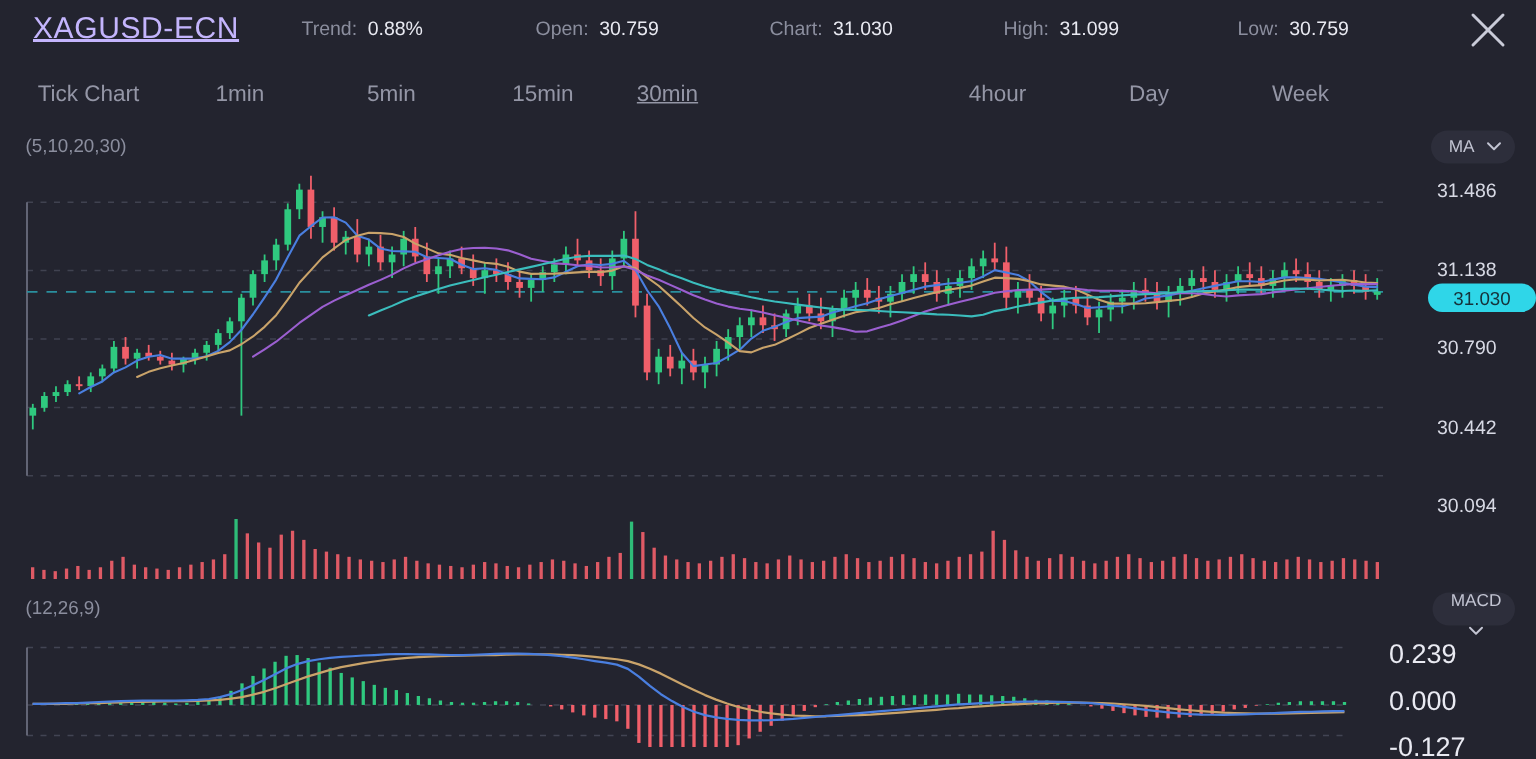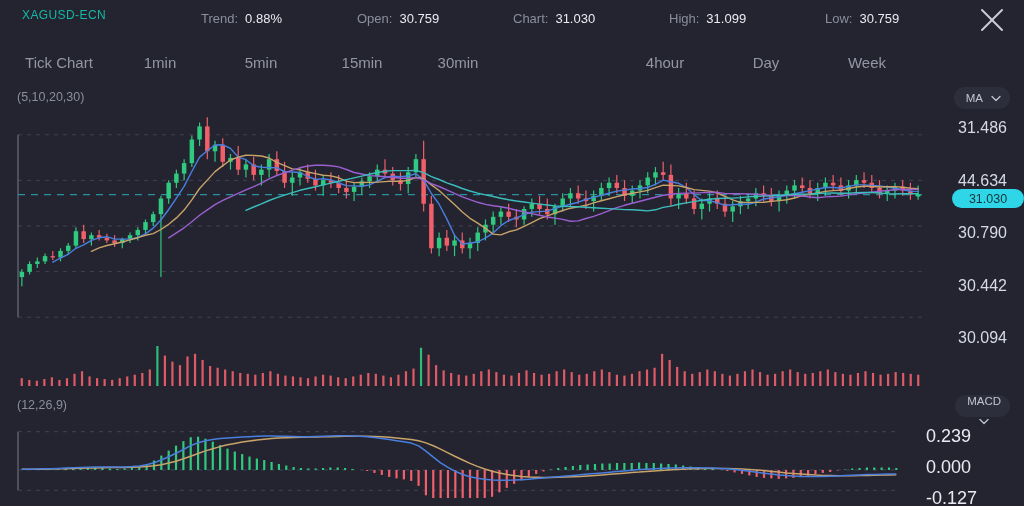--- a/index.html
+++ b/index.html
@@ -11,21 +11,21 @@
   }
   #app { position: relative; width: 1024px; height: 506px; background: #23242f; }
 
   
   #header {
     position: absolute; left: 0; top: 0; width: 1024px; height: 40px;
     background: #23242f;
   }
   #symbol {
     position: absolute; left: 22px; top: 8px;
-    font-size: 12px; color: #14b8a6; letter-spacing: .4px;
+    font-size: 20px; color: #c4b5fd; letter-spacing: .4px; text-decoration: underline;
   }
   .stat { position: absolute; top: 11px; font-size: 13px; white-space: nowrap; }
   .stat .k { color: #8b8e9e; }
   .stat .v { color: #e9eaf2; margin-left: 7px; }
   #stat-trend { left: 201px; }
   #stat-open  { left: 357px; }
   #stat-close { left: 513px; }
   #stat-high  { left: 669px; }
   #stat-low   { left: 825px; }
   #close-btn {
@@ -71,21 +71,21 @@
   
   #price-panel  { position: absolute; left: 0;  top: 112px; width: 930px; height: 228px; }
   #volume-panel { position: absolute; left: 0;  top: 340px; width: 930px; height: 48px;  }
   #macd-panel   { position: absolute; left: 0;  top: 424px; width: 906px; height: 74px;  }
   .panel svg { display: block; width: 100%; height: 100%; }
 
   
   #price-axis { position: absolute; left: 930px; top: 112px; width: 94px; height: 228px; }
   .axis-lbl {
     position: absolute; left: 28px;
-    font-size: 16px; color: #d7d9e4; white-space: nowrap;
+    font-size: 13px; color: #d7d9e4; white-space: nowrap;
   }
   #price-badge {
     position: absolute; left: 22px; width: 72px; height: 19px;
     background: #2fd6e8; border-radius: 10px;
     color: #16323a; font-size: 12.5px;
     display: flex; align-items: center; justify-content: center;
   }
   #macd-axis { position: absolute; left: 906px; top: 424px; width: 118px; height: 82px; }
   .macd-lbl {
     position: absolute; left: 20px;
@@ -130,21 +130,21 @@
       </div>
       <div class="tab" style="left: 110px; width: 100px;">
         <span>1min</span>
       </div>
       <div class="tab" style="left: 211px; width: 100px;">
         <span>5min</span>
       </div>
       <div class="tab" style="left: 312px; width: 100px;">
         <span>15min</span>
       </div>
-      <div class="tab" style="left: 408px; width: 100px;">
+      <div class="tab" style="left: 395px; width: 100px; text-decoration: underline;">
         <span>30min</span>
       </div>
       <div class="tab" style="left: 615px; width: 100px;">
         <span>4hour</span>
       </div>
       <div class="tab" style="left: 817px; width: 100px;">
         <span>Week</span>
       </div>
       <div class="tab" style="left: 716px; width: 100px;">
         <span>Day</span>
@@ -409,21 +409,21 @@
         <path d="M52.8 150.2 L60.5 146.0 L68.2 142.3 L75.9 136.3 L83.7 132.9 L91.4 128.4 L99.1 125.8 L106.9 124.7 L114.6 127.1 L122.3 127.1 L130.0 127.1 L137.8 125.5 L145.5 121.9 L153.2 116.1 L160.9 108.0 L168.7 97.5 L176.4 86.2 L184.1 74.4 L191.8 59.5 L199.6 45.1 L207.3 38.8 L215.0 33.0 L222.8 32.8 L230.5 36.4 L238.2 45.1 L245.9 47.7 L253.7 53.7 L261.4 55.3 L269.1 55.6 L276.8 55.8 L284.6 59.5 L292.3 60.0 L300.0 60.5 L307.7 64.5 L315.5 67.4 L323.2 66.8 L330.9 67.9 L338.6 71.0 L346.4 73.6 L354.1 73.9 L361.8 74.2 L369.6 72.9 L377.3 69.2 L385.0 65.5 L392.7 64.2 L400.5 64.7 L408.2 63.9 L415.9 61.8 L423.6 67.9 L431.4 81.5 L439.1 92.2 L446.8 106.9 L454.5 123.2 L462.3 132.1 L470.0 131.0 L477.7 130.0 L485.5 125.8 L493.2 121.1 L500.9 113.7 L508.6 108.5 L516.4 105.9 L524.1 102.7 L531.8 100.1 L539.5 99.6 L547.3 99.1 L555.0 96.4 L562.7 94.3 L570.4 92.2 L578.2 90.2 L585.9 87.5 L593.6 85.4 L601.4 83.3 L609.1 81.2 L616.8 79.1 L624.5 78.1 L632.3 77.0 L640.0 76.5 L647.7 75.5 L655.4 72.3 L663.2 68.1 L670.9 69.7 L678.6 71.3 L686.3 75.5 L694.1 82.8 L701.8 88.6 L709.5 88.6 L717.2 90.7 L725.0 93.3 L732.7 92.8 L740.4 92.2 L748.2 92.2 L755.9 90.2 L763.6 87.0 L771.3 86.0 L779.1 84.9 L786.8 83.3 L794.5 81.8 L802.2 80.2 L810.0 78.6 L817.7 77.0 L825.4 75.5 L833.1 75.5 L840.9 76.0 L848.6 74.4 L856.3 72.9 L864.1 72.9 L871.8 73.4 L879.5 73.9 L887.2 75.0 L895.0 76.3 L902.7 77.8 L910.4 79.1 L918.1 79.4 " fill="none" stroke="#4a7fe0" stroke-width="1.4" stroke-linejoin="round" stroke-linecap="round"></path>
         <path d="M91.4 139.3 L99.1 135.9 L106.9 133.5 L114.6 131.7 L122.3 130.0 L130.0 127.8 L137.8 125.7 L145.5 123.3 L153.2 121.6 L160.9 117.5 L168.7 112.3 L176.4 105.9 L184.1 98.1 L191.8 87.8 L199.6 76.5 L207.3 68.1 L215.0 59.6 L222.8 53.6 L230.5 48.0 L238.2 45.1 L245.9 43.2 L253.7 43.4 L261.4 44.0 L269.1 46.0 L276.8 50.4 L284.6 53.6 L292.3 56.9 L300.0 57.9 L307.7 60.0 L315.5 61.6 L323.2 63.2 L330.9 63.9 L338.6 65.8 L346.4 69.1 L354.1 70.6 L361.8 70.5 L369.6 70.4 L377.3 70.1 L385.0 69.6 L392.7 69.1 L400.5 69.4 L408.2 68.4 L415.9 65.5 L423.6 66.7 L431.4 72.9 L439.1 78.5 L446.8 85.4 L454.5 92.5 L462.3 100.0 L470.0 106.3 L477.7 111.1 L485.5 116.4 L493.2 122.1 L500.9 122.9 L508.6 119.8 L516.4 117.9 L524.1 114.3 L531.8 110.6 L539.5 106.7 L547.3 103.8 L555.0 101.2 L562.7 98.5 L570.4 96.2 L578.2 94.9 L585.9 93.3 L593.6 90.9 L601.4 88.8 L609.1 86.7 L616.8 84.6 L624.5 82.8 L632.3 81.2 L640.0 79.9 L647.7 78.4 L655.4 75.7 L663.2 73.1 L670.9 73.4 L678.6 73.9 L686.3 75.5 L694.1 77.6 L701.8 78.4 L709.5 79.1 L717.2 81.0 L725.0 84.4 L732.7 87.8 L740.4 90.4 L748.2 90.4 L755.9 90.4 L763.6 90.2 L771.3 89.4 L779.1 88.6 L786.8 87.8 L794.5 86.0 L802.2 83.6 L810.0 82.3 L817.7 81.0 L825.4 79.4 L833.1 78.6 L840.9 78.1 L848.6 76.5 L856.3 75.0 L864.1 74.2 L871.8 74.4 L879.5 75.0 L887.2 74.7 L895.0 74.6 L902.7 75.3 L910.4 76.3 L918.1 76.7 " fill="none" stroke="#c9a36a" stroke-width="1.4" stroke-linejoin="round" stroke-linecap="round"></path>
         <path d="M168.7 125.8 L176.4 120.9 L184.1 115.8 L191.8 109.7 L199.6 103.3 L207.3 97.9 L215.0 92.6 L222.8 88.4 L230.5 84.8 L238.2 81.3 L245.9 77.8 L253.7 74.6 L261.4 71.1 L269.1 66.9 L276.8 63.5 L284.6 60.9 L292.3 58.2 L300.0 55.8 L307.7 54.0 L315.5 53.3 L323.2 53.2 L330.9 53.7 L338.6 54.9 L346.4 57.5 L354.1 60.5 L361.8 62.0 L369.6 63.6 L377.3 64.0 L385.0 64.8 L392.7 65.3 L400.5 66.3 L408.2 66.2 L415.9 65.6 L423.6 67.9 L431.4 71.7 L439.1 74.5 L446.8 77.9 L454.5 81.3 L462.3 84.8 L470.0 87.7 L477.7 90.3 L485.5 92.4 L493.2 93.8 L500.9 94.8 L508.6 96.3 L516.4 98.2 L524.1 99.8 L531.8 101.6 L539.5 103.3 L547.3 105.0 L555.0 106.1 L562.7 107.4 L570.4 109.2 L578.2 108.9 L585.9 106.5 L593.6 104.4 L601.4 101.6 L609.1 98.7 L616.8 95.7 L624.5 93.3 L632.3 91.2 L640.0 89.2 L647.7 87.3 L655.4 85.3 L663.2 83.2 L670.9 82.2 L678.6 81.4 L686.3 81.1 L694.1 81.1 L701.8 80.6 L709.5 80.2 L717.2 80.5 L725.0 81.4 L732.7 81.8 L740.4 81.8 L748.2 81.9 L755.9 82.2 L763.6 82.8 L771.3 83.5 L779.1 83.5 L786.8 83.5 L794.5 83.5 L802.2 84.0 L810.0 85.0 L817.7 85.7 L825.4 84.9 L833.1 84.5 L840.9 84.1 L848.6 82.9 L856.3 81.8 L864.1 81.0 L871.8 80.2 L879.5 79.3 L887.2 78.5 L895.0 77.8 L902.7 77.4 L910.4 77.4 L918.1 77.4 " fill="none" stroke="#9b5fd0" stroke-width="1.4" stroke-linejoin="round" stroke-linecap="round"></path>
         <path d="M245.9 98.3 L253.7 95.0 L261.4 91.9 L269.1 88.5 L276.8 85.7 L284.6 83.2 L292.3 80.7 L300.0 78.3 L307.7 76.5 L315.5 74.7 L323.2 72.9 L330.9 71.1 L338.6 69.3 L346.4 67.6 L354.1 65.9 L361.8 64.1 L369.6 62.3 L377.3 60.5 L385.0 59.2 L392.7 58.6 L400.5 58.6 L408.2 58.6 L415.9 58.4 L423.6 60.6 L431.4 64.6 L439.1 67.5 L446.8 70.9 L454.5 73.5 L462.3 76.5 L470.0 79.0 L477.7 81.2 L485.5 82.9 L493.2 84.5 L500.9 86.2 L508.6 87.7 L516.4 89.0 L524.1 90.0 L531.8 91.1 L539.5 92.1 L547.3 93.0 L555.0 93.9 L562.7 94.4 L570.4 94.6 L578.2 94.8 L585.9 95.3 L593.6 95.8 L601.4 96.2 L609.1 96.6 L616.8 97.1 L624.5 97.6 L632.3 97.8 L640.0 98.3 L647.7 98.9 L655.4 97.8 L663.2 95.4 L670.9 94.1 L678.6 92.3 L686.3 90.9 L694.1 89.6 L701.8 88.3 L709.5 87.2 L717.2 86.5 L725.0 86.3 L732.7 86.1 L740.4 85.6 L748.2 84.9 L755.9 84.4 L763.6 84.1 L771.3 83.9 L779.1 83.3 L786.8 82.7 L794.5 82.3 L802.2 82.1 L810.0 81.9 L817.7 81.5 L825.4 81.1 L833.1 81.0 L840.9 81.2 L848.6 81.2 L856.3 80.6 L864.1 80.4 L871.8 80.5 L879.5 81.0 L887.2 81.6 L895.0 82.0 L902.7 81.7 L910.4 81.8 L918.1 81.6 " fill="none" stroke="#3bbdbd" stroke-width="1.4" stroke-linejoin="round" stroke-linecap="round"></path>
         <rect x="915.8960683760685" y="82.55172413793096" width="4.481367521367521" height="2" fill="#2fc97f"></rect>
       </svg>
   </div>
 
   <div id="price-axis">
       <div class="axis-lbl" style="top: 7px;">31.486</div>
-      <div class="axis-lbl" style="top: 60px;">44.634</div>
+      <div class="axis-lbl" style="top: 60px;">31.138</div>
       <div class="axis-lbl" style="top: 112px;">30.790</div>
       <div class="axis-lbl" style="top: 165px;">30.442</div>
       <div class="axis-lbl" style="top: 217px;">30.094</div>
       <div id="price-badge" style="top: 77px;">31.030</div>
     </div>
 
   <div class="panel" id="volume-panel">
     <svg id="vol-svg" viewBox="0 0 930 48" preserveAspectRatio="none">
         <line x1="21.766666666666666" x2="21.766666666666666" y1="46" y2="38.17391304347826" stroke="#f05f6a" stroke-width="2.2" opacity="0.92"></line>
         <line x1="29.3" x2="29.3" y1="46" y2="39.91304347826087" stroke="#f05f6a" stroke-width="2.2" opacity="0.92"></line>

